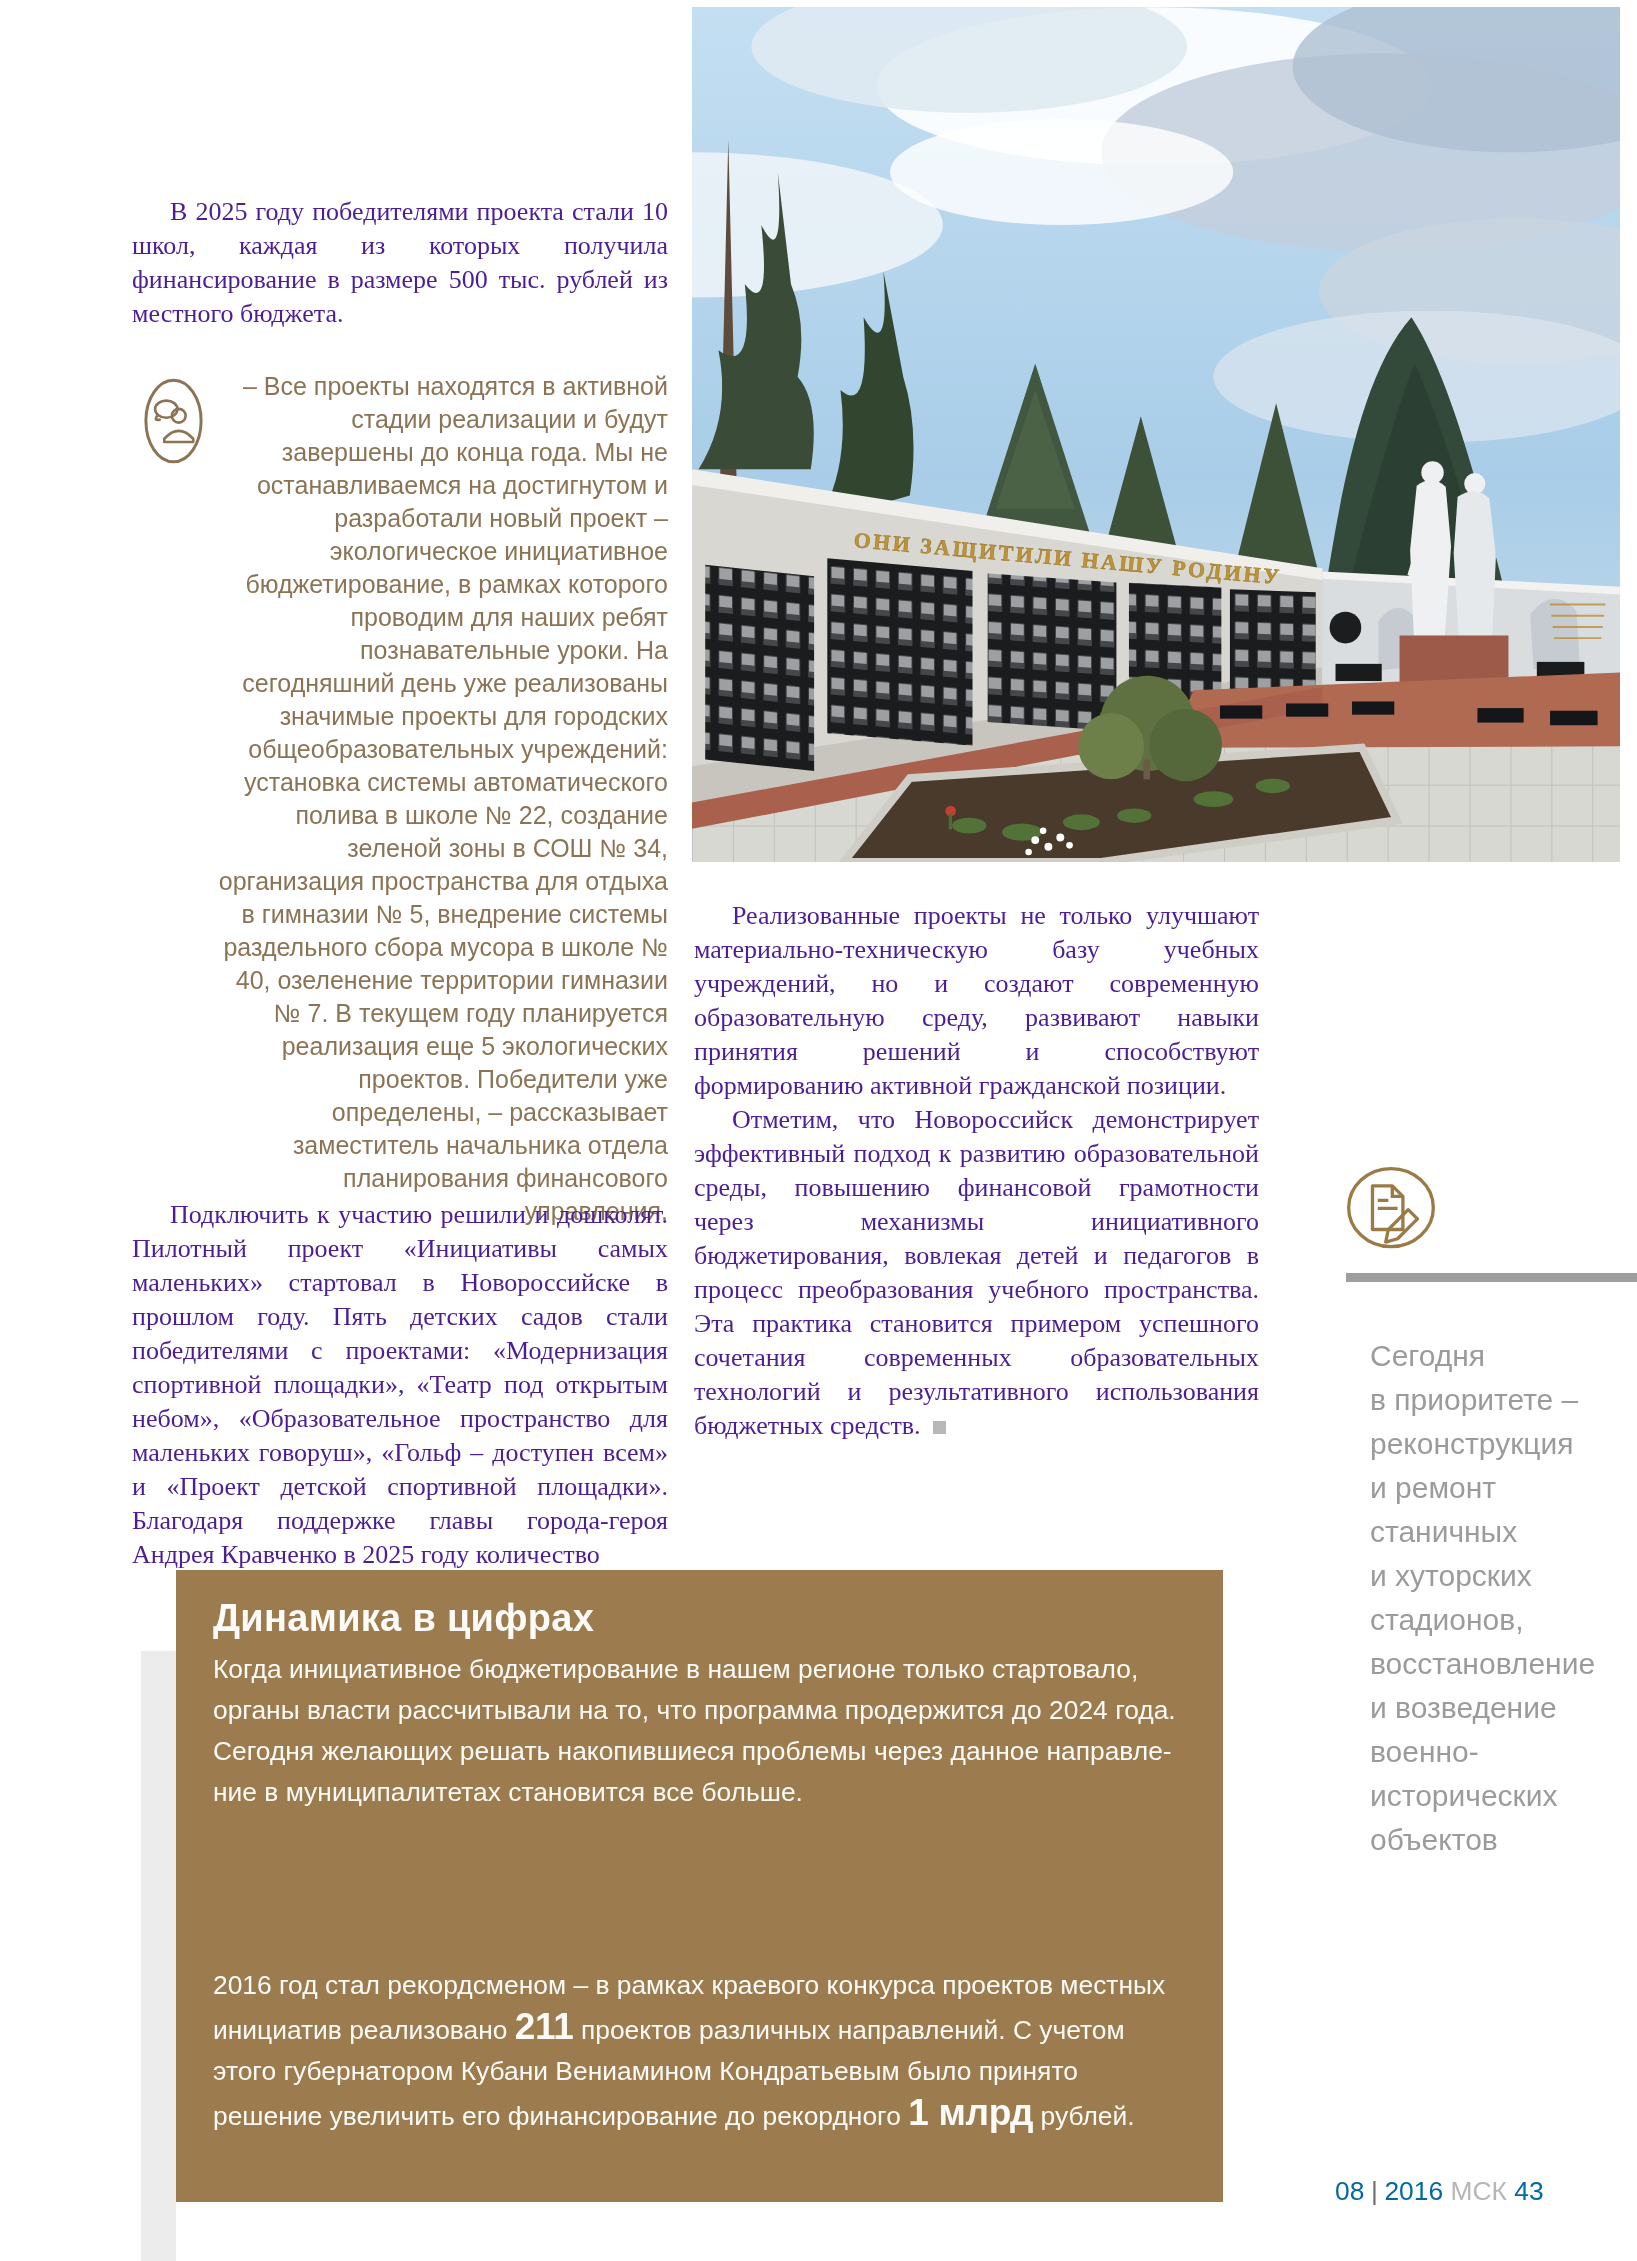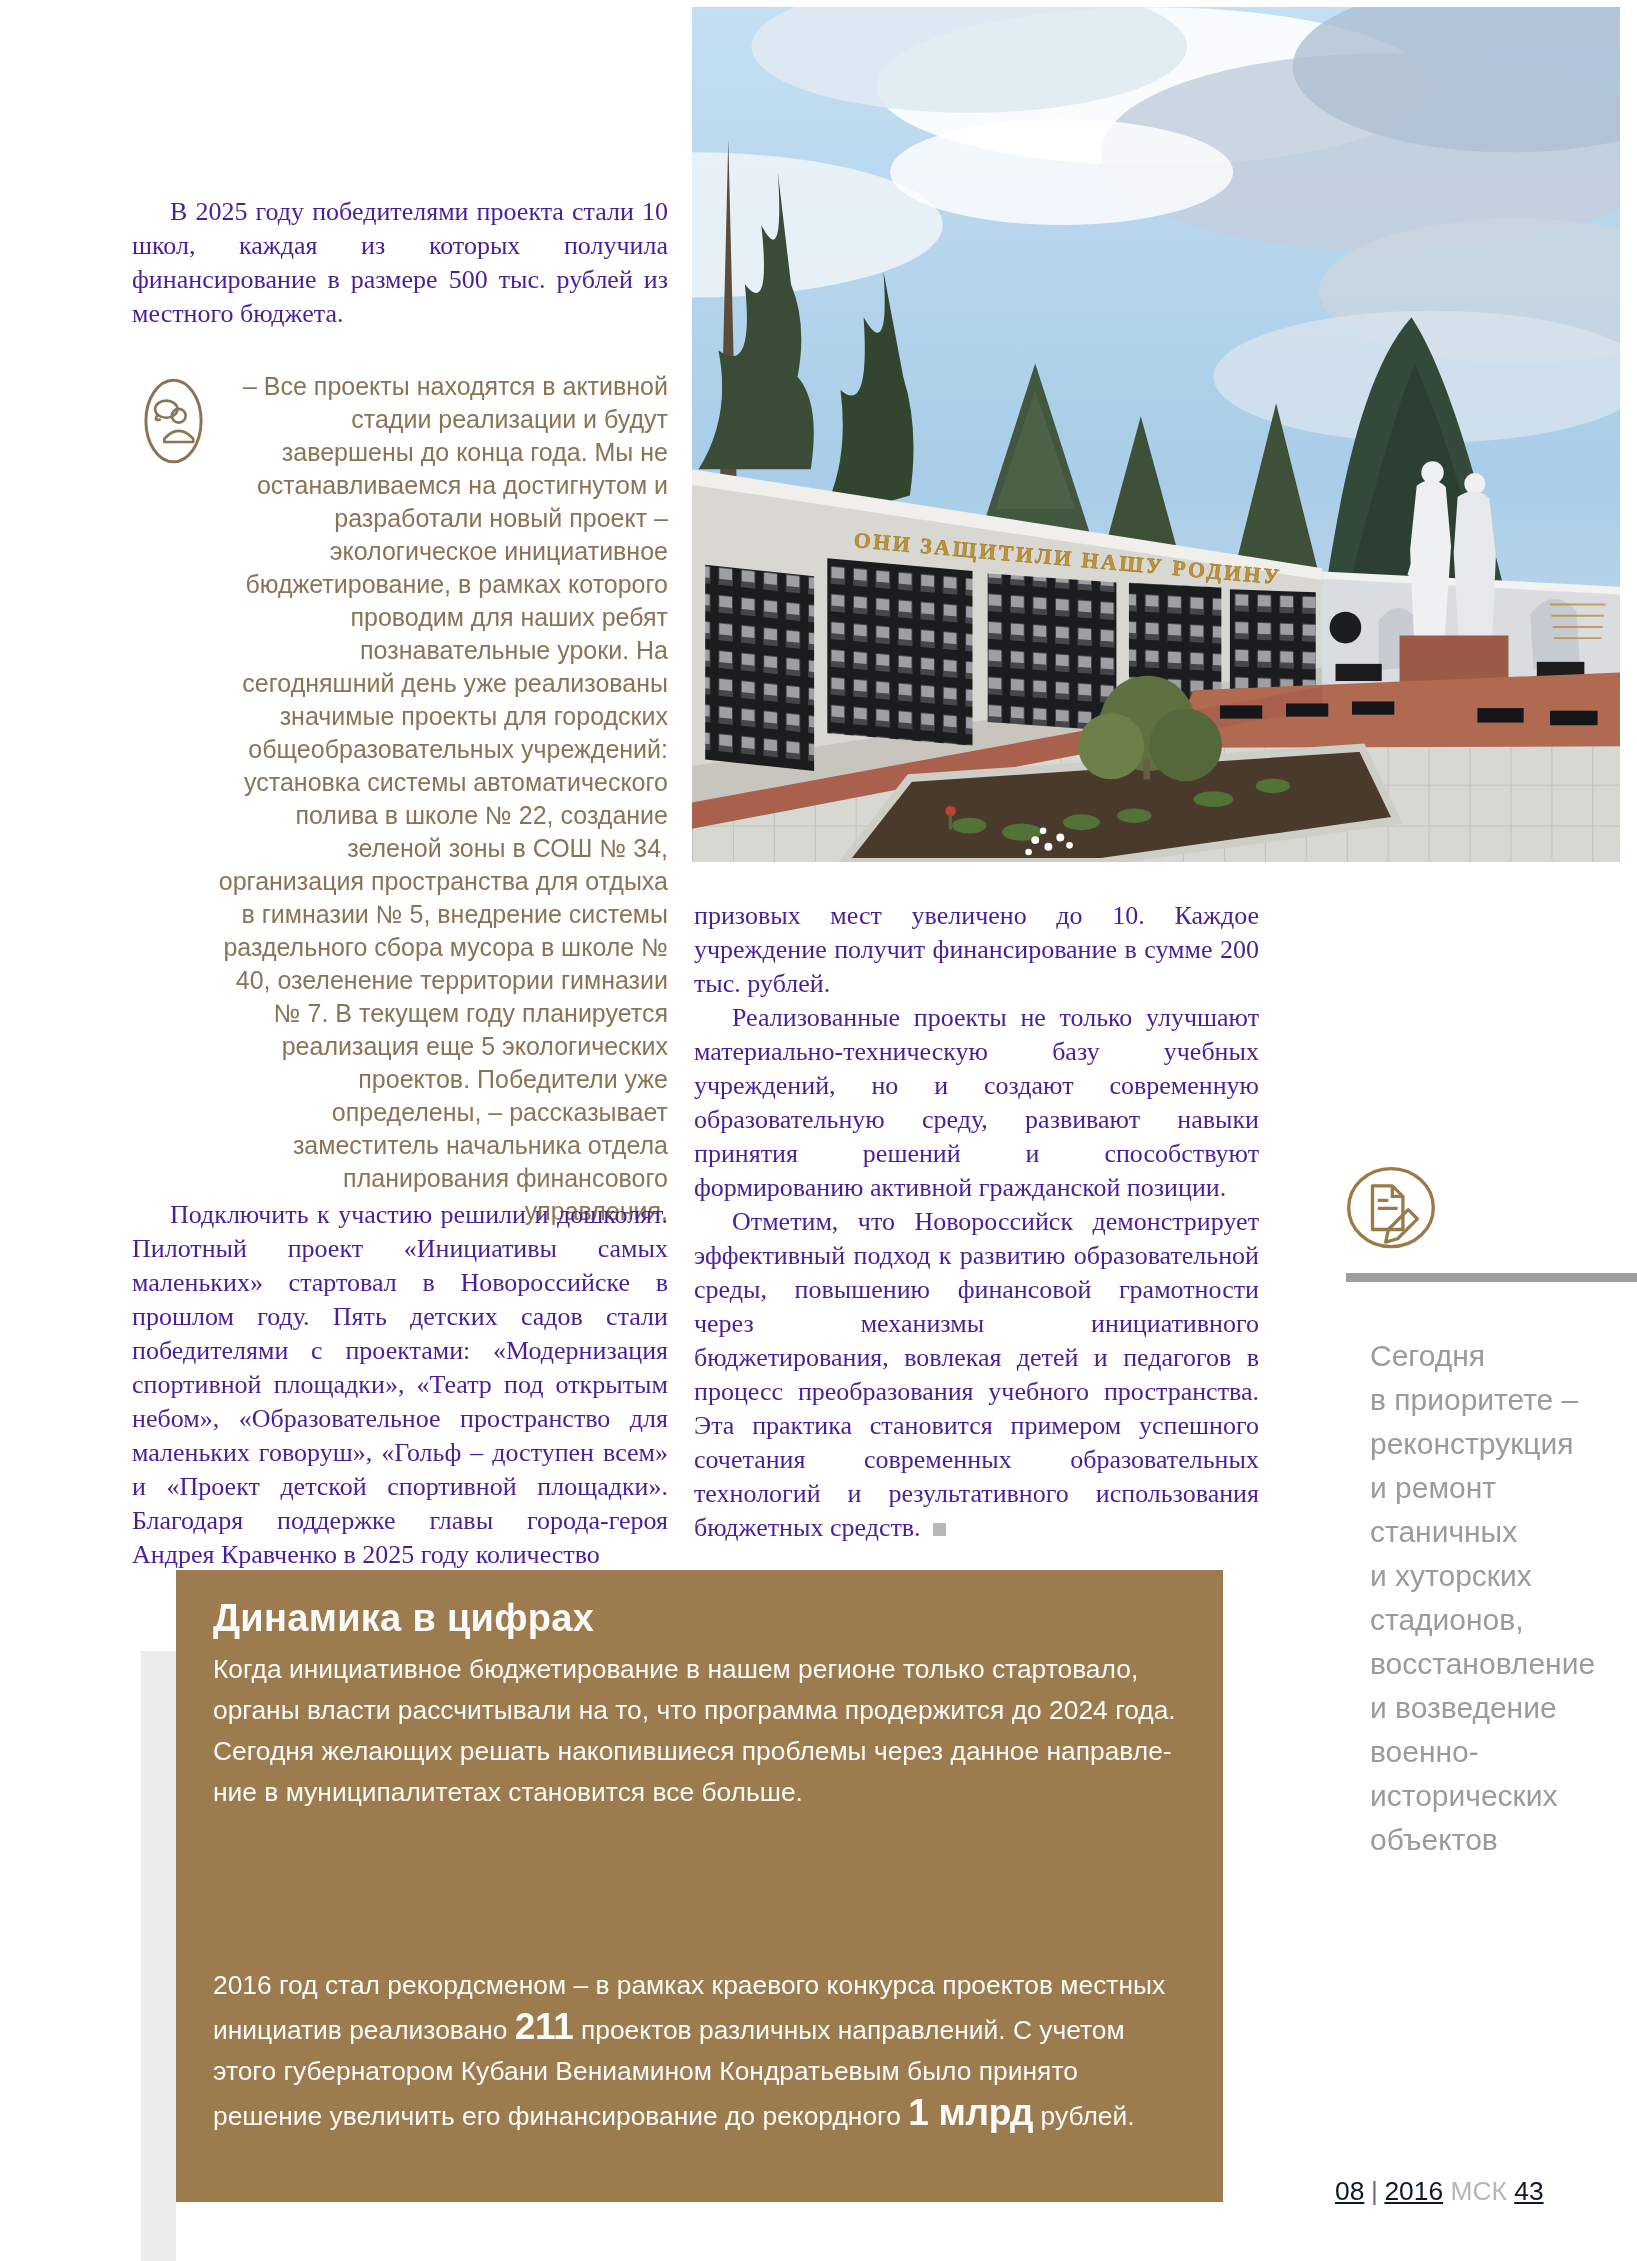--- a/index.html
+++ b/index.html
@@ -17,21 +17,21 @@
   
   .stats-box{background:#9c7c4f;}
   .stats-title{font:bold 38px/1.1 "Liberation Sans", sans-serif;color:#fdfbf7;margin:0;letter-spacing:0.3px;}
   .stats-p{font:26.4px/41px "Liberation Sans", sans-serif;color:#fdfbf7;margin:0;white-space:pre-line;}
   .stats-p .num{font-weight:bold;font-size:37px;letter-spacing:-0.3px;}
   .gray-strip{background:#ececec;}
   
   .footer{font:26.4px/1 "Liberation Sans", sans-serif;color:#2e2e30;white-space:nowrap;}
   .footer .brand{color:#b6b6b8;}
   .footer .sep{color:#6f6f71;padding:0 6.6px;font-weight:300;}
-  .footer .issue,.footer .pagenum{color:#0f172a;text-decoration:underline;}
+  .footer .issue,.footer .pagenum{color:#0369a1;}
   .end-marker{display:inline-block;width:13.2px;height:13.2px;background:#b8b8b8;margin-left:12px;vertical-align:baseline;}
   .photo-frame{overflow:hidden;background:#bcd7ec;}
   svg{display:block;}
 </style>
 </head>
 <body>
 
 <div class="page">
 
   <p class="serif indent abs" style="left:132px;top:195px;width:536px;">В 2025 году победителями проекта стали 10 школ, каждая из которых получила финансирование в размере 500 тыс. рублей из местного бюджета.</p>
@@ -167,21 +167,20 @@
             <circle cx="572" cy="1270" r="5"></circle>
             <circle cx="510" cy="1280" r="5"></circle>
         </g>
         <circle cx="392" cy="1218" r="8" fill="#c04033"></circle>
         <rect x="389" y="1222" width="5" height="24" fill="#4f6b33"></rect>
       </g>
     </svg>
   </figure>
 
   <div class="abs" style="left:694px;top:899px;width:565px;">
-    <p class="serif">призовых мест увеличено до 10. Каждое учреждение получит финансирование в сумме 200 тыс. рублей.</p>
     <p class="serif indent">Реализованные проекты не только улучшают материально-техническую базу учебных учреждений, но и создают современную образовательную среду, развивают навыки принятия решений и способствуют формированию активной гражданской позиции.</p>
     <p class="serif indent"><span>Отметим, что Новороссийск демонстрирует эффективный подход к развитию образовательной среды, повышению финансовой грамотности через механизмы инициативного бюджетирования, вовлекая детей и педагогов в процесс преобразования учебного пространства. Эта практика становится примером успешного сочетания современных образовательных технологий и результативного использования бюджетных средств.</span><span class="end-marker"></span></p>
   </div>
 
   <span class="abs" style="left:1346px;top:1166px;">
     <svg width="90" height="86" viewBox="0 0 136 130">
       <ellipse cx="68" cy="63" rx="64" ry="59" fill="none" stroke="#9a7b45" stroke-width="5"></ellipse>
       <path d="M40,30 h30 l16,16 v50 h-46 z" fill="none" stroke="#9a7b45" stroke-width="5" stroke-linejoin="round"></path>
       <path d="M70,30 v16 h16" fill="none" stroke="#9a7b45" stroke-width="5"></path>
       <path d="M48,52 h16 M48,64 h30" stroke="#9a7b45" stroke-width="5"></path>

